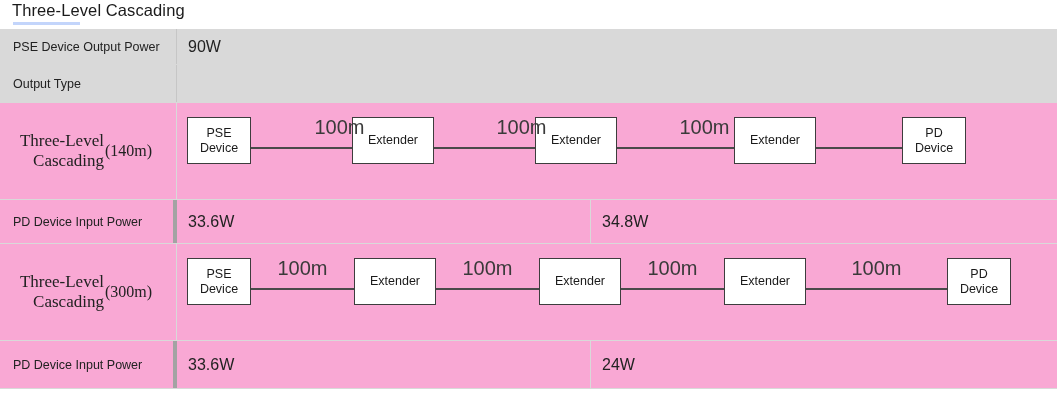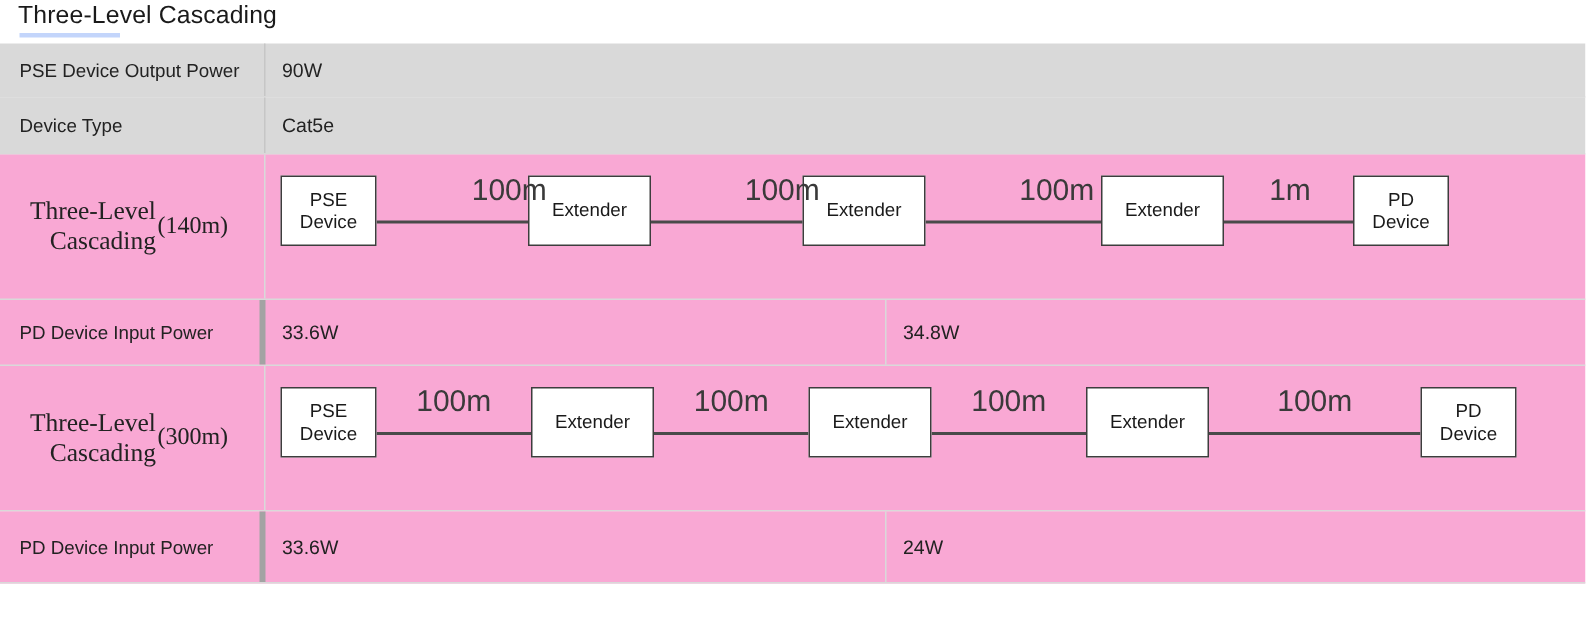--- a/index.html
+++ b/index.html
@@ -79,21 +79,21 @@
   .trow.shaded .label-cell { border-right: 1px solid #c6c6c6; }
 
   
   .value-cell {
     position: absolute;
     top: 0;
     height: 100%;
     box-sizing: border-box;
     display: flex;
     align-items: center;
-    font-size: 13px;
+    font-size: 16px;
     color: #222;
     padding-left: 11px;
   }
   .val-wide  { left: 177px; width: 880px; }
   .val-cat5e { left: 177px; width: 413px; }
   .val-cat6  { left: 590px; width: 467px; }
   .divider-cat6 { border-left: 1px solid #c6c6c6; }
   .trow.plain .divider-cat6 { border-left: 1px solid #d9d9d9; }
 
   
@@ -172,22 +172,21 @@
 <div id="title-underline"></div>
 
 <div id="spec-table">
 
   <div class="trow shaded row-h1">
     <div class="label-cell">PSE Device Output Power</div>
     <div class="value-cell val-wide">90W</div>
   </div>
 
   <div class="trow shaded row-h2">
-    <div class="label-cell">Device Type</div>
-    <div class="value-cell val-cat5e">Cat5e</div>
+    <div class="label-cell">Output Type</div>
   </div>
 
   <div class="trow plain row-h3">
     <div class="serif-label">
       <span class="stack">
         <span class="l1">Three-Level</span>
         <span class="l2">Cascading</span>
       </span>
         <span class="paren">(140m)</span>
     </div>
@@ -195,21 +194,20 @@
     <div class="diagram">
 
       <div class="link" style="left:74px;  top:44px; width:175px;"></div>
       <div class="link" style="left:257px; top:44px; width:174px;"></div>
       <div class="link" style="left:440px; top:44px; width:174px;"></div>
       <div class="link" style="left:639px; top:44px; width:88px;"></div>
 
       <div class="link-label" style="left:115px; top:13px; width:95px;">100m</div>
       <div class="link-label" style="left:297px; top:13px; width:95px;">100m</div>
       <div class="link-label" style="left:480px; top:13px; width:95px;">100m</div>
-      <div class="link-label" style="left:638px; top:13px; width:90px;">1m</div>
 
       <div class="node" style="left:10px;  top:14px; width:64px;  height:47px;">
         <span>
           <span>PSE</span><br>
           <span>Device</span>
         </span>
       </div>
       <div class="node" style="left:175px; top:14px; width:82px;  height:47px;">
         <span>Extender</span>
       </div>

